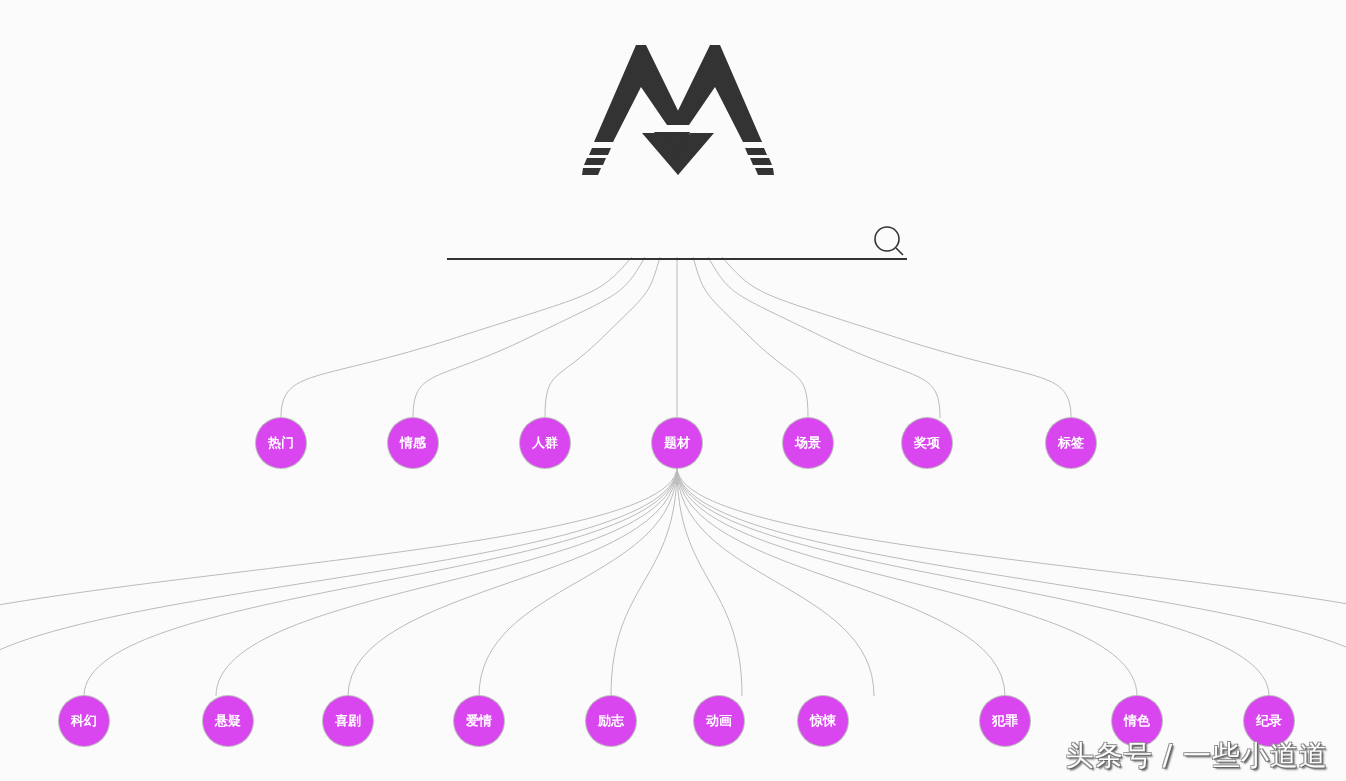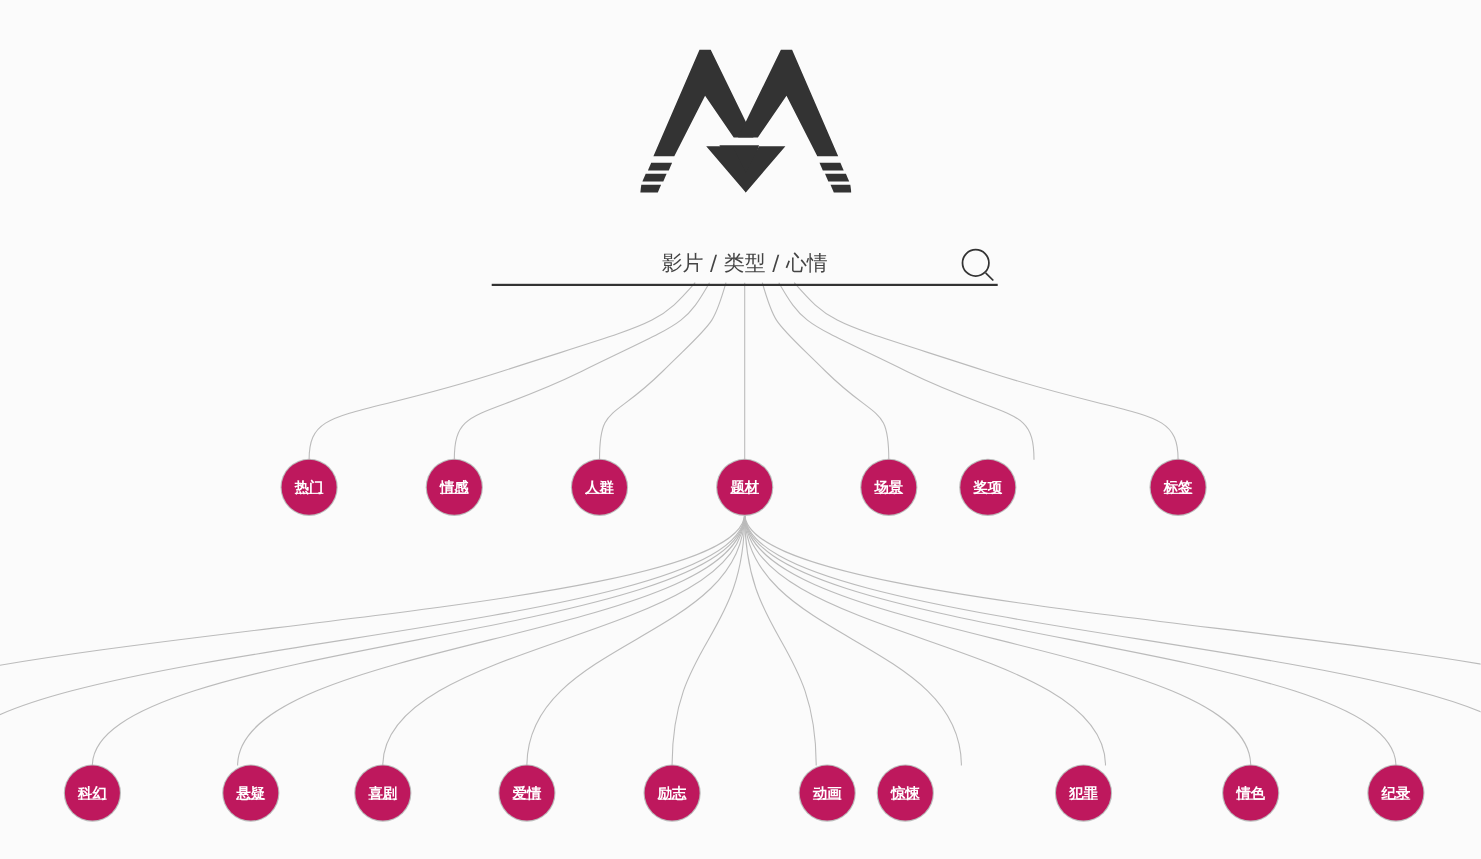--- a/index.html
+++ b/index.html
@@ -21,25 +21,24 @@
     font-family:"DejaVu Sans", sans-serif; font-size:19px; color:#444;
     text-align:center; padding:0 0 0 40px; box-sizing:border-box;
   }
   .search-input::placeholder { color:#444; }
   .search-btn {
     position:absolute; right:0; top:2px; width:34px; height:34px;
     cursor:pointer;
   }
   .node {
     position:absolute; width:50px; height:50px; border-radius:50%;
-    background:#be185d; color:#fff; display:flex; align-items:center; justify-content:center;
+    background:#d946ef; color:#fff; display:flex; align-items:center; justify-content:center;
     font-size:13px; font-weight:bold; cursor:pointer;
     box-shadow:0 0 0 1px #bbb;
     font-family:"DejaVu Sans", sans-serif;
-    text-decoration:underline;
   }
   .watermark {
     position:absolute; right:18px; top:737px;
     font-size:28px; color:#fff;
     text-shadow: 1px 1px 0 #666, -1px -1px 0 #999, 1px -1px 0 #888, -1px 1px 0 #888, 2px 2px 2px #555;
     letter-spacing:1px;
     font-family:"DejaVu Sans", sans-serif;
   }
 </style>
 </head>
@@ -79,21 +78,20 @@
         <polygon points="72,87 108,87 96,130"></polygon>
         <polygon points="138,0 128,0 89,80 107,80 133,42 161,97 180,97"></polygon>
         <polygon points="163,103 182,103 185,110 166,110"></polygon>
         <polygon points="168,113 187,113 190,120 171,120"></polygon>
         <polygon points="173,123 191,123 192,130 176,130"></polygon>
         <polygon points="60,88 84,88 96,112 108,88 132,88 96,130"></polygon>
       </g>
     </svg>
 
   <div class="search">
-    <input class="search-input" type="text" placeholder="影片 / 类型 / 心情" style="">
     <span class="search-btn">
       <svg width="34" height="34" viewBox="0 0 34 34">
         <circle cx="14" cy="15" r="12" fill="none" stroke="#333" stroke-width="1.6"></circle>
         <line x1="23" y1="24" x2="30" y2="31" stroke="#333" stroke-width="1.6"></line>
       </svg>
     </span>
   </div>
 
   <div id="nodes">
       <div class="node" style="left: 256px; top: 418px;">
@@ -104,51 +102,52 @@
       </div>
       <div class="node" style="left: 520px; top: 418px;">
         <span>人群</span>
       </div>
       <div class="node" style="left: 652px; top: 418px;">
         <span>题材</span>
       </div>
       <div class="node" style="left: 783px; top: 418px;">
         <span>场景</span>
       </div>
-      <div class="node" style="left: 873px; top: 418px;">
+      <div class="node" style="left: 902px; top: 418px;">
         <span>奖项</span>
       </div>
       <div class="node" style="left: 1046px; top: 418px; justify-content: center;">
         <span>标签</span>
       </div>
       <div class="node" style="left: 59px; top: 696px;">
         <span>科幻</span>
       </div>
       <div class="node" style="left: 203px; top: 696px;">
         <span>悬疑</span>
       </div>
       <div class="node" style="left: 323px; top: 696px;">
         <span>喜剧</span>
       </div>
       <div class="node" style="left: 454px; top: 696px;">
         <span>爱情</span>
       </div>
       <div class="node" style="left: 586px; top: 696px; text-align: center;">
         <span>励志</span>
       </div>
-      <div class="node" style="left: 727px; top: 696px;">
+      <div class="node" style="left: 694px; top: 696px;">
         <span>动画</span>
       </div>
       <div class="node" style="left: 798px; top: 696px;">
         <span>惊悚</span>
       </div>
-      <div class="node" style="left: 960px; top: 696px; align-items: center;">
+      <div class="node" style="left: 980px; top: 696px; align-items: center;">
         <span>犯罪</span>
       </div>
       <div class="node" style="left: 1112px; top: 696px;">
         <span>情色</span>
       </div>
       <div class="node" style="left: 1244px; top: 696px;">
         <span>纪录</span>
       </div>
     </div>
 
+  <div class="watermark">头条号 / 一些小道道</div>
 </div>
 
 </body></html>

